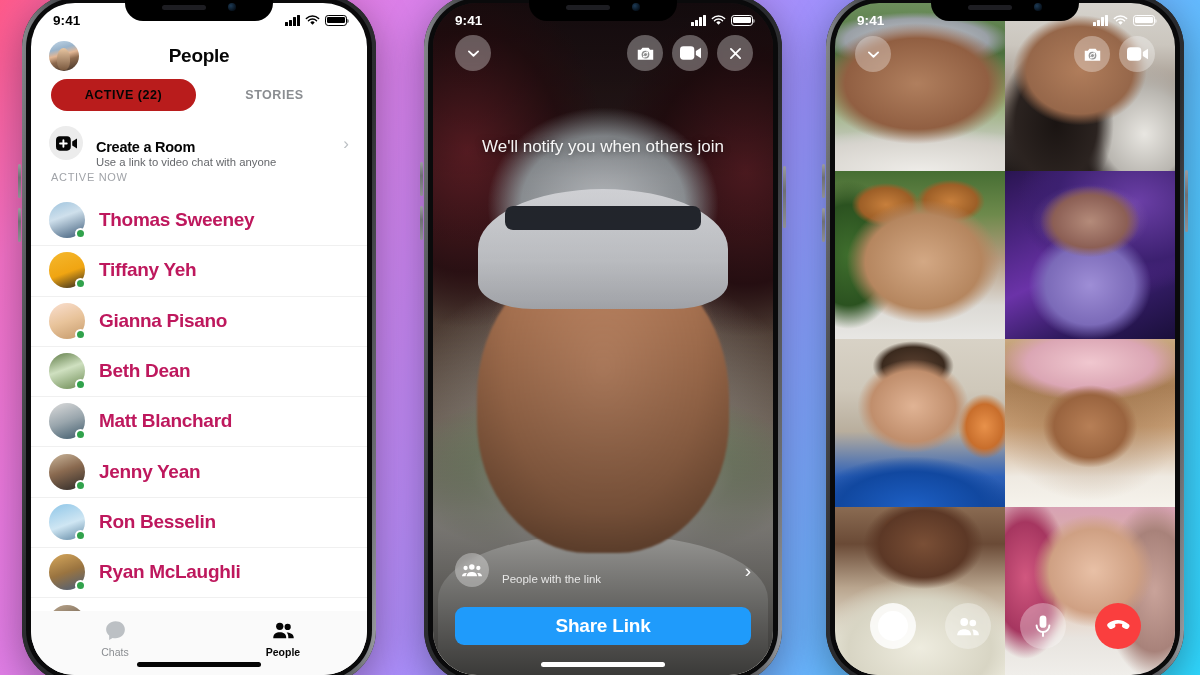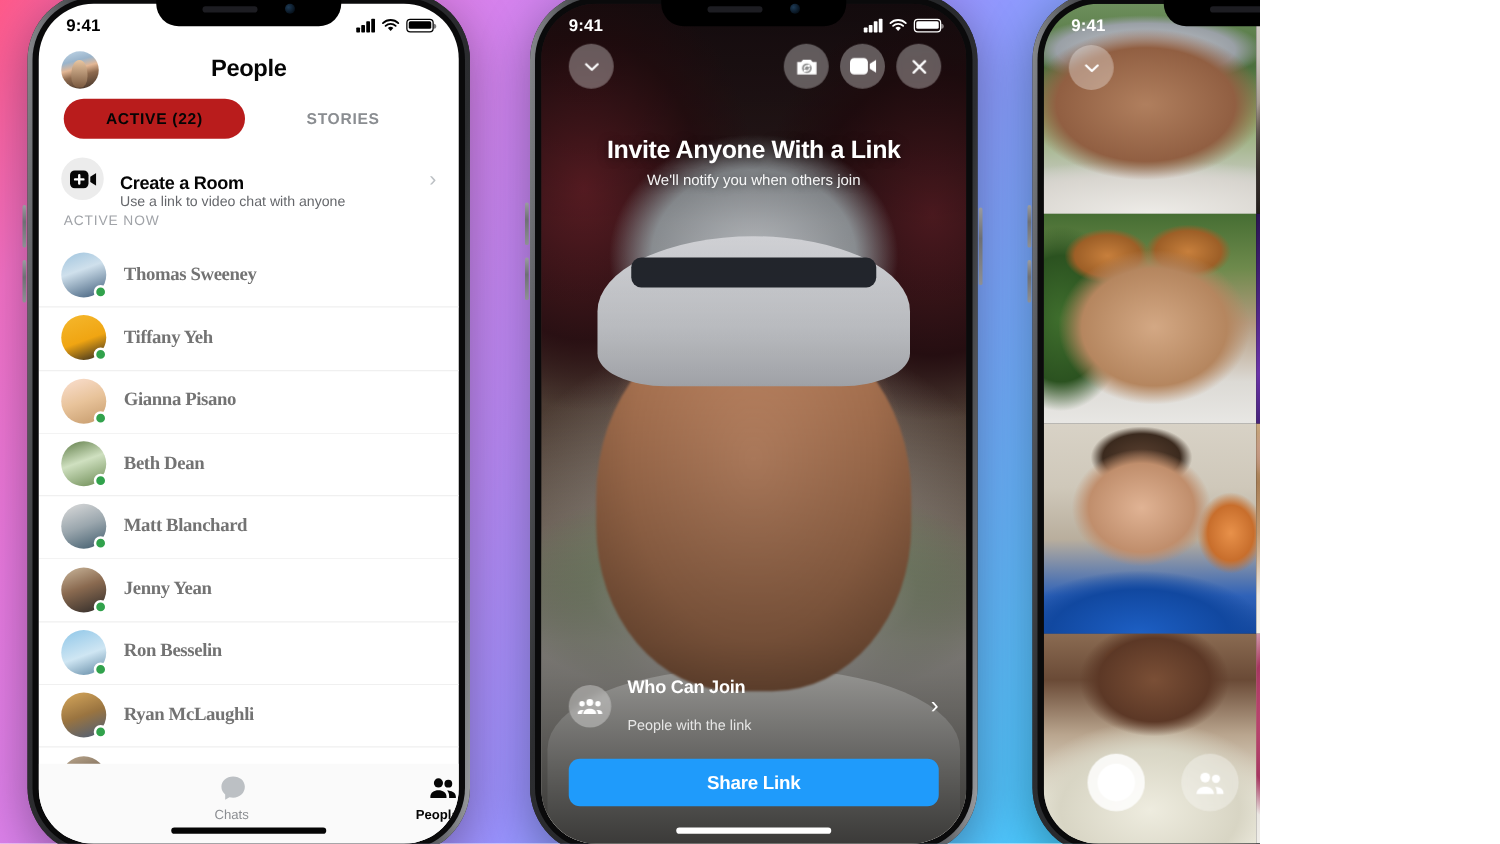--- a/index.html
+++ b/index.html
@@ -3,21 +3,21 @@
 <meta charset="utf-8">
 <style>
   * { box-sizing: border-box; margin: 0; padding: 0; }
   html, body {
     width: 1200px; height: 675px;
     overflow: hidden;
     font-family: "Liberation Sans", sans-serif;
   }
   #stage {
     position: relative;
-    width: 1008px; height: 675px;
+    width: 1200px; height: 675px;
     background: linear-gradient(118deg,
        #ff5a8a 0%, #f472c8 9%, #e87ae0 18%,
        #d583ee 30%, #bb8bf8 43%, #9b93ff 55%,
        #7fa6ff 66%, #5cc0ff 80%, #3dd2ff 92%, #2fd8ff 100%);
     overflow: hidden;
   }
 
   
   .phone {
     position: absolute;
@@ -126,24 +126,24 @@
   .chev { color: #bcc0c4; font-size: 17px; line-height: 1; }
   .active-now { position: absolute; top: 168px; left: 20px;
                 font-size: 11px; color: #a0a3a8; letter-spacing: .7px; }
   .list { position: absolute; top: 192px; left: 0; right: 0; bottom: 0; }
   .row { height: 50.3px; display: flex; align-items: center; padding: 0 18px; gap: 14px; }
   .row + .row { box-shadow: inset 0 1px 0 #f0f0f0; }
   .row .av { width: 36px; height: 36px; border-radius: 50%; position: relative; flex: 0 0 auto; overflow: visible;}
   .row .av .ph { position:absolute; inset:0; border-radius:50%; overflow:hidden; }
   .dot { position: absolute; right: -1px; bottom: -1px; width: 11px; height: 11px;
          border-radius: 50%; background: #31a24c; border: 2px solid #fff; }
-  .row .nm { font-size: 15px; font-weight: bold; color: #737373; letter-spacing: -.3px; font-family: Liberation Serif, serif; }
+  .row .nm { font-size: 19px; font-weight: bold; color: #be185d; letter-spacing: -.3px; }
   .tabbar { position: absolute; bottom: 0; left: 0; right: 0; height: 64px;
             background: #fafafa; display: flex; align-items: flex-start; padding-top: 7px; }
-  .tabitem { flex: 1; display: flex; flex-direction: column; align-items: flex-end; gap: 3px; }
+  .tabitem { flex: 1; display: flex; flex-direction: column; align-items: center; gap: 3px; }
   .tablabel { font-size: 10.5px; }
 
   
   #p2 { left: 424px; top: -6px; width: 358px; height: 690px; }
   #p2 .screen { background: #111; }
   .v2-bg { position: absolute; inset: 0;
     background:
       radial-gradient(ellipse 140% 90% at 50% 92%, #cfcdc8 0%, #b7b4ae 22%, transparent 60%),
       radial-gradient(ellipse 52% 34% at 50% 58%, #a9795b 0%, #8d5f46 45%, transparent 72%),
       radial-gradient(ellipse 40% 17% at 50% 30%, #b9bcc0 0%, #8e9296 60%, transparent 85%),
@@ -169,31 +169,31 @@
                 rgba(0,0,0,0) 45%,rgba(0,0,0,.30) 76%,rgba(0,0,0,.72) 100%); }
   .rnd { border-radius: 50%; background: rgba(255,255,255,.32);
          display:flex; align-items:center; justify-content:center; backdrop-filter: blur(3px); }
   .p2-chev { position:absolute; left: 22px; top: 32px; width: 36px; height: 36px; }
   .p2-ctrls { position:absolute; right: 20px; top: 32px; display:flex; gap: 9px; }
   .p2-ctrls > div { width: 36px; height: 36px; }
   .p2-title { position:absolute; left:0; right:0; top: 106px; text-align:center;
               font-size: 20px; font-weight: bold; color:#fff; letter-spacing:-.3px;
               text-shadow: 0 1px 8px rgba(0,0,0,.5); }
   .p2-sub { position:absolute; left:0; right:0; top: 134px; text-align:center;
-            font-size: 12px; color: rgba(255,255,255,.95);
+            font-size: 17px; color: rgba(255,255,255,.95);
             text-shadow: 0 1px 6px rgba(0,0,0,.5); }
   .p2-join { position:absolute; left: 16px; right: 16px; bottom: 88px;
              display:flex; align-items:center; gap: 13px; padding: 0 6px; }
   .p2-join .ic { width: 34px; height: 34px; flex:0 0 auto; }
   .p2-join .t { font-size: 14.5px; font-weight: bold; color:#fff; letter-spacing:-.2px;}
   .p2-join .s { font-size: 11.5px; color: rgba(255,255,255,.82); margin-top: 17px; }
   .p2-share { position:absolute; left: 22px; right: 22px; bottom: 30px; height: 38px;
               border-radius: 9px; background: #1f9bfb;
               display:flex; align-items:center; justify-content:center;
-              color:#fff; font-size: 15px; font-weight: bold; letter-spacing:-.2px; }
+              color:#fff; font-size: 19px; font-weight: bold; letter-spacing:-.2px; }
 
   
   #p3 { left: 826px; top: -6px; width: 358px; height: 690px; }
   #p3 .screen { background: #000; }
   .grid { position: absolute; inset: 0; display: grid;
           grid-template-columns: 1fr 1fr; grid-template-rows: repeat(4, 1fr); }
   .cell { position: relative; overflow: hidden; }
   .p3-top { position:absolute; left:0; right:0; top: 32px; height: 38px; z-index: 20;
             display:flex; align-items:center; padding: 0 20px; }
   .p3-top .sp { flex: 1; }
@@ -413,36 +413,34 @@
             <path d="M22 1.6 16.6 5v4L22 12.4z" fill="#fff"></path>
           </svg>
         </div>
         <div class="rnd">
           <svg width="17" height="17" viewBox="0 0 24 24">
             <path d="M5.5 5.5 18.5 18.5M18.5 5.5 5.5 18.5" stroke="#fff" stroke-width="2.6" stroke-linecap="round"></path>
           </svg>
         </div>
       </div>
 
-      <div class="p2-title">Invite Anyone With a Link</div>
       <div class="p2-sub">We'll notify you when others join</div>
 
       <div class="p2-join">
         <div class="ic rnd">
           <svg width="20" height="14" viewBox="0 0 24 16">
             <circle cx="11.8" cy="4.4" r="3.3" fill="#fff"></circle>
             <circle cx="4.3" cy="5.6" r="2.6" fill="#fff"></circle>
             <circle cx="19.6" cy="5.6" r="2.6" fill="#fff"></circle>
             <path d="M5.6 15.4c0-3.2 2.8-5 6.2-5s6.2 1.8 6.2 5z" fill="#fff"></path>
             <path d="M0 15.4c0-2.4 1.7-3.9 4.3-3.9.6 0 1.2.1 1.7.2-1 .9-1.6 2.1-1.7 3.7z" fill="#fff"></path>
             <path d="M24 15.4c0-2.4-1.7-3.9-4.3-3.9-.6 0-1.2.1-1.7.2 1 .9 1.6 2.1 1.7 3.7z" fill="#fff"></path>
           </svg>
         </div>
         <div style="flex:1">
-          <div class="t">Who Can Join</div>
           <div class="s">People with the link</div>
         </div>
         <div style="color:#fff;font-size:19px;line-height:1">›</div>
       </div>
 
       <div class="p2-share">Share Link</div>
       <div class="home-ind" style="background:#fff"></div>
     </div>
     <div class="notch">
       <div class="speaker"></div>

